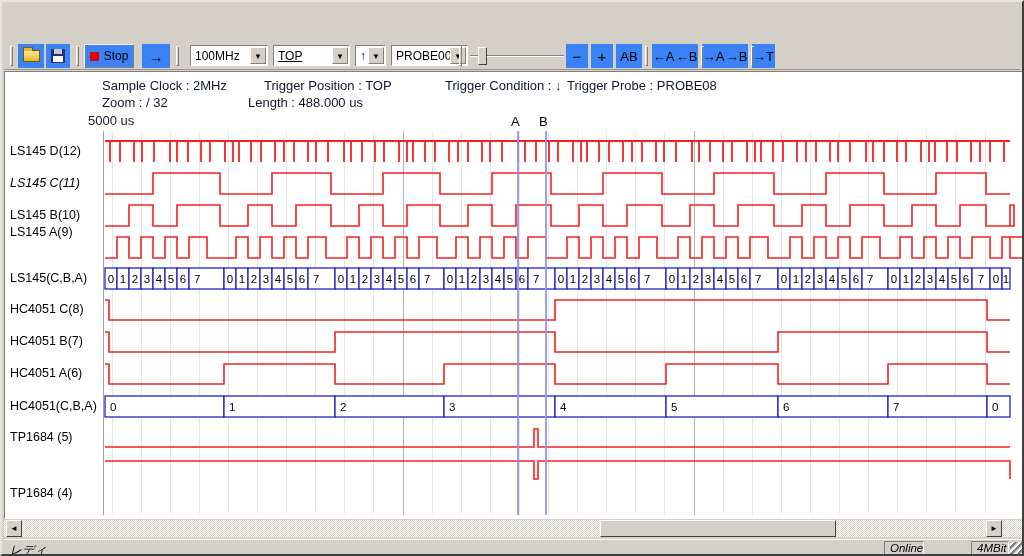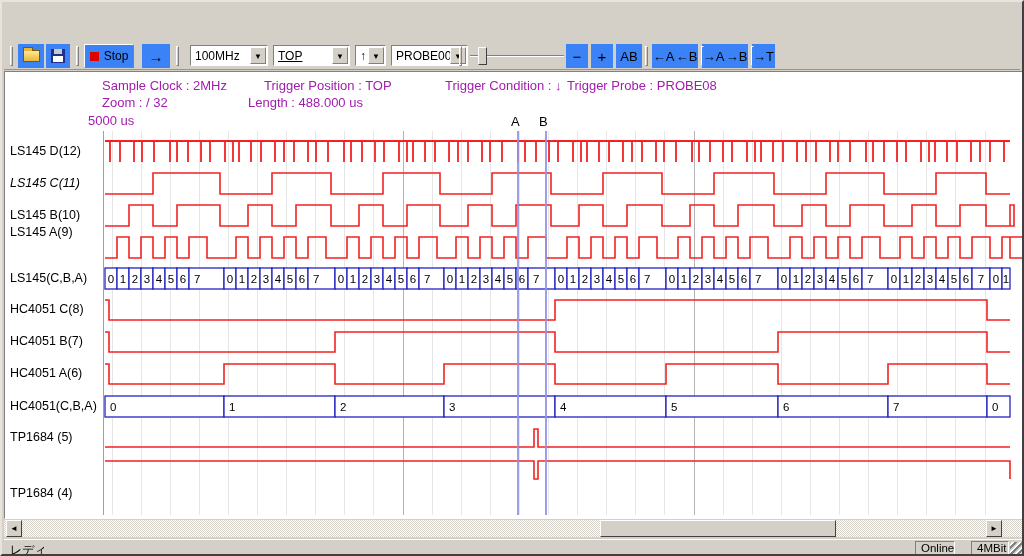--- a/index.html
+++ b/index.html
@@ -36,35 +36,35 @@
   .stop-sq{width:9px;height:9px;background:#e00000;margin-right:5px;}
   .combo{position:absolute;top:3px;height:21px;background:#fff;border:1px solid;border-color:#808080 #fff #fff #808080;
     font-size:12px;display:flex;align-items:center;padding-left:4px;margin-left:16px;}
   .combo .dd{position:absolute;right:1px;top:1px;bottom:1px;width:16px;background:#d4d0c8;
     border:1px solid;border-color:#fff #808080 #808080 #fff;font-size:8px;line-height:17px;text-align:center;color:#000;}
   .slider-track{position:absolute;top:13px;height:2px;background:#808080;border-bottom:1px solid #fff;}
   .slider-thumb{position:absolute;top:5px;width:9px;height:18px;background:#d4d0c8;border:1px solid;border-color:#fff #404040 #404040 #fff;}
   
   .content{position:absolute;left:2px;top:69px;width:1020px;height:448px;background:#fff;
     border:1px solid;border-color:#808080 #fff #fff #808080;}
-  .info-text{position:absolute;font-size:13px;color:#a21caf;white-space:nowrap;z-index:3;}
+  .info-text{position:absolute;font-size:13px;color:#0f172a;white-space:nowrap;z-index:3;}
   .sig-label{position:absolute;left:8px;font-size:12.5px;color:#000;white-space:nowrap;z-index:3;}
   .cursor-label{position:absolute;font-size:13px;color:#000;z-index:3;}
   .plot-svg{position:absolute;left:0;top:0;z-index:2;pointer-events:none;}
   
   .hscroll{position:absolute;left:2px;top:518px;width:1020px;height:17px;
     background:#d4d0c8;
     background-image:linear-gradient(45deg,#fff 25%,transparent 25%,transparent 75%,#fff 75%),
                      linear-gradient(45deg,#fff 25%,transparent 25%,transparent 75%,#fff 75%);
     background-size:2px 2px;background-position:0 0,1px 1px;}
   .sb-btn{position:absolute;top:0;width:16px;height:17px;background:#d4d0c8;border:1px solid;
     border-color:#fff #404040 #404040 #fff;font-size:8px;text-align:center;line-height:15px;color:#000;}
   .sb-thumb{position:absolute;top:0;height:17px;background:#d4d0c8;border:1px solid;border-color:#fff #404040 #404040 #fff;}
   
-  .statusbar{position:absolute;left:2px;top:537px;width:1020px;height:17px;background:#d4d0c8;border-top:1px solid #fff;}
+  .statusbar{position:absolute;left:2px;top:537px;width:1020px;height:17px;background:#d4d0c8;border-top:1px solid #fff;font-style:italic;}
   .status-ready{position:absolute;left:6px;top:2px;font-size:12px;color:#000;}
   .status-cell{position:absolute;top:1px;height:15px;border:1px solid;border-color:#808080 #fff #fff #808080;
     font-size:11.5px;padding:0 5px;line-height:13px;color:#000;}
   .grip-corner{position:absolute;right:0;top:2px;width:14px;height:14px;
     background:repeating-linear-gradient(135deg,transparent 0 2px,#fff 2px 3px,#808080 3px 5px);}
 </style>
 </head>
 <body>
 
 <div class="window">
@@ -438,18 +438,18 @@
     </svg>
 
   <div class="hscroll">
     <div class="sb-btn" style="left:2px">◄</div>
     <div class="sb-thumb" style="left:596px;width:236px"></div>
     <div class="sb-btn" style="left:982px">►</div>
   </div>
 
   <div class="statusbar">
     <div class="status-ready">レディ</div>
-    <div class="status-cell" style="left:911px;width:40px">Online</div>
+    <div class="status-cell" style="left:880px;width:40px">Online</div>
     <div class="status-cell" style="left:967px;width:38px">4MBit</div>
     <div class="grip-corner"></div>
   </div>
 
 </div>
 
 </body></html>

